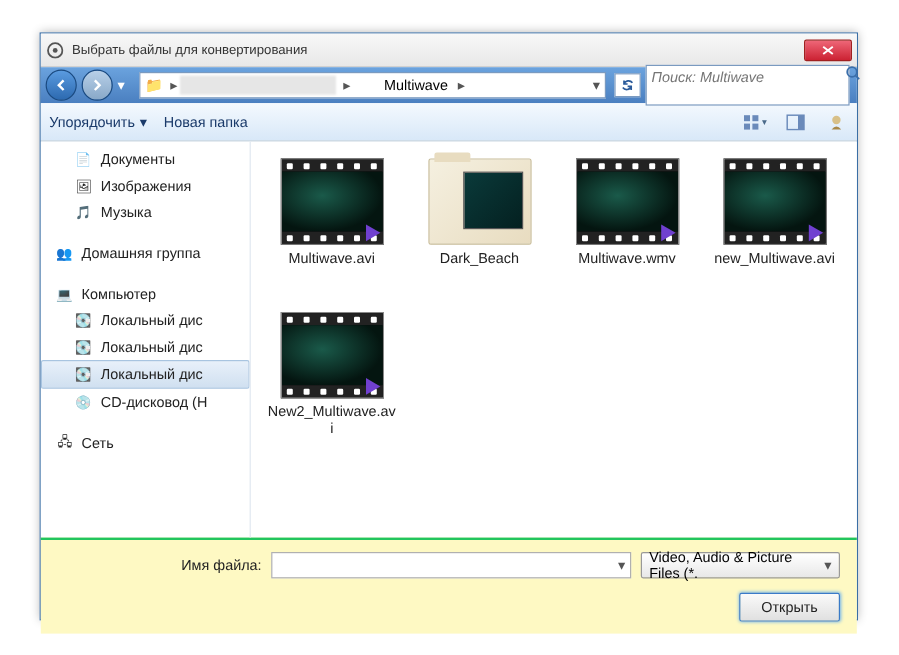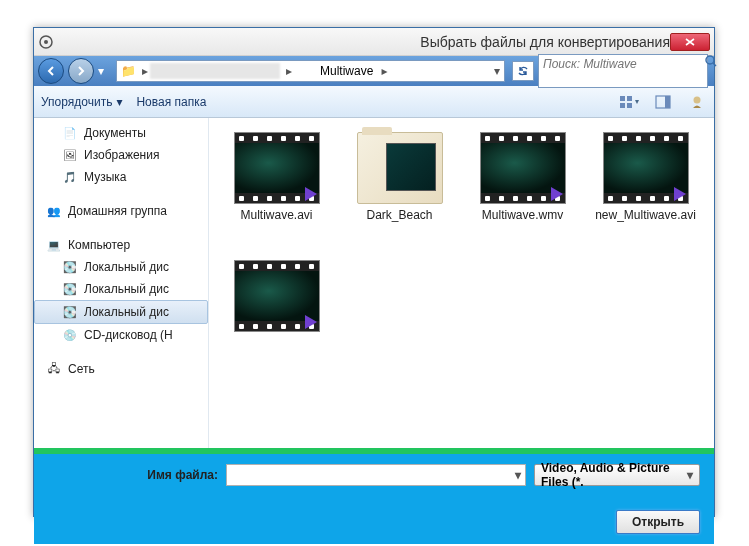--- a/index.html
+++ b/index.html
@@ -1,20 +1,20 @@
 <!DOCTYPE html>
 <html><head>
   <meta charset="utf-8">
   <style>
     * { box-sizing: border-box; margin: 0; padding: 0; font-family: 'Segoe UI', Tahoma, sans-serif; font-size: 12px; }
     body { background: #fff; width: 749px; height: 546px; position: relative; }
     .frame { position: absolute; top: 27px; left: 33px; width: 682px; height: 490px; border: 1px solid #3a6ea5; background: #fff; box-shadow: 0 0 8px rgba(0,0,0,0.3); }
     .titlebar { height: 28px; background: linear-gradient(#f8f8f8, #e8e8e8); border-bottom: 1px solid #d0d0d0; display: flex; align-items: center; padding: 0 4px; }
     .titlebar-icon { width: 16px; height: 16px; margin-right: 6px; display: flex; align-items: center; justify-content: center; }
-    .titlebar-text { flex: 1; color: #333; font-size: 14px; text-align: right; }
+    .titlebar-text { flex: 1; color: #333; font-size: 11px; }
     .close-btn { width: 40px; height: 18px; background: linear-gradient(#e67, #c23); border: 1px solid #a02020; border-radius: 2px; display: flex; align-items: center; justify-content: center; color: #fff; font-weight: bold; cursor: pointer; }
     .navbar { height: 30px; background: linear-gradient(#6ba3de, #4a7fc0); display: flex; align-items: center; padding: 0 4px; gap: 4px; }
     .nav-btn { width: 26px; height: 26px; border-radius: 50%; background: linear-gradient(#5a9be0, #2d6ab0); border: 1px solid #1a4a80; display: flex; align-items: center; justify-content: center; color: #fff; cursor: pointer; }
     .nav-btn.fwd { background: linear-gradient(#b8d0e8, #88a8c8); }
     .nav-drop { width: 10px; color: #fff; cursor: pointer; }
     .addressbar { flex: 1; height: 22px; background: #fff; border: 1px solid #7a9ac0; display: flex; align-items: center; padding: 0 4px; margin: 0 4px; }
     .addr-seg { padding: 0 6px; cursor: pointer; margin-left: 20px; }
     .addr-arrow { color: #555; padding: 0 2px; cursor: pointer; }
     .addr-blur { width: 130px; height: 16px; background: #e6e6e6; filter: blur(1px); margin-right: 4px; }
     .refresh-btn { width: 22px; height: 20px; border: 1px solid #7a9ac0; background: #fff; display: flex; align-items: center; justify-content: center; cursor: pointer; margin-left: -1px; }
@@ -38,29 +38,29 @@
     .folder-thumb { background: linear-gradient(135deg, #f5f0e0, #e8dcc0); border: 1px solid #c8bc98; border-radius: 2px; position: relative; }
     .folder-thumb::before { content: ''; position: absolute; top: -6px; left: 4px; width: 30px; height: 8px; background: #e8dcc0; border-radius: 2px 2px 0 0; }
     .folder-preview { position: absolute; right: 6px; top: 10px; width: 50px; height: 48px; background: linear-gradient(135deg, #0a3a3a, #042020); border: 1px solid #555; }
     .video-thumb { background: #000; border: 1px solid #888; position: relative; }
     .film-top, .film-bot { position: absolute; left: 0; right: 0; height: 10px; background: #222; display: flex; justify-content: space-around; align-items: center; }
     .film-top { top: 0; } .film-bot { bottom: 0; }
     .film-hole { width: 5px; height: 5px; background: #fff; border-radius: 1px; }
     .video-preview { position: absolute; top: 10px; bottom: 10px; left: 0; right: 0; background: radial-gradient(ellipse at 40% 40%, #1a5a4a 0%, #041510 70%); }
     .play-overlay { position: absolute; bottom: 2px; right: 2px; width: 0; height: 0; border-left: 12px solid #7040d0; border-top: 7px solid transparent; border-bottom: 7px solid transparent; }
     .file-label { text-align: center; font-size: 12px; color: #222; line-height: 1.2; word-break: break-word; }
-    .footer { background: #0ea5e9; border-top: 6px solid #22c55e; padding: 10px 14px; font-weight: bold; }
+    .footer { background: #fef9c3; border-top: 2px solid #22c55e; padding: 10px 14px; }
     .file-row { display: flex; align-items: center; gap: 8px; margin-bottom: 12px; }
     .file-label-txt { width: 170px; text-align: right; color: #222; }
     .file-combo { flex: 1; height: 22px; border: 1px solid #b0b0b0; background: #fff; display: flex; align-items: center; padding: 0 4px; }
     .combo-drop { margin-left: auto; color: #555; cursor: pointer; }
     .filter-combo { width: 166px; height: 22px; border: 1px solid #999; background: linear-gradient(#fff, #e8e8e8); display: flex; align-items: center; padding: 0 6px; cursor: pointer; border-radius: 2px; }
     .btn-row { display: flex; justify-content: flex-end; gap: 8px; }
     .btn { width: 84px; height: 24px; border: 1px solid #8a8a8a; border-radius: 2px; background: linear-gradient(#fafafa, #e0e0e0); cursor: pointer; display: flex; align-items: center; justify-content: center; color: #222; }
-    .btn.primary { border: 1px solid #3a7ac8; box-shadow: 0 0 3px #6ab0f0; margin-top: 12px; }
+    .btn.primary { border: 1px solid #3a7ac8; box-shadow: 0 0 3px #6ab0f0; }
   </style>
 </head>
 <body>
 
 <div class="frame">
   <div class="titlebar">
     <span class="titlebar-icon">
       <svg width="14" height="14" viewBox="0 0 14 14">
           <circle cx="7" cy="7" r="6" fill="none" stroke="#555" stroke-width="1.5"></circle>
           <circle cx="7" cy="7" r="2" fill="#555"></circle>
@@ -278,20 +278,21 @@
           <div class="film-bot">
               <span class="film-hole"></span>
               <span class="film-hole"></span>
               <span class="film-hole"></span>
               <span class="film-hole"></span>
               <span class="film-hole"></span>
               <span class="film-hole"></span>
             </div>
           <div class="play-overlay"></div>
         </div>
+        <div class="file-label">New2_Multiwave.avi</div>
       </div>
     </div>
   </div>
 
   <div class="footer">
     <div class="file-row">
       <span class="file-label-txt">Имя файла:</span>
       <div class="file-combo">
         <span></span>
         <span class="combo-drop">▾</span>

